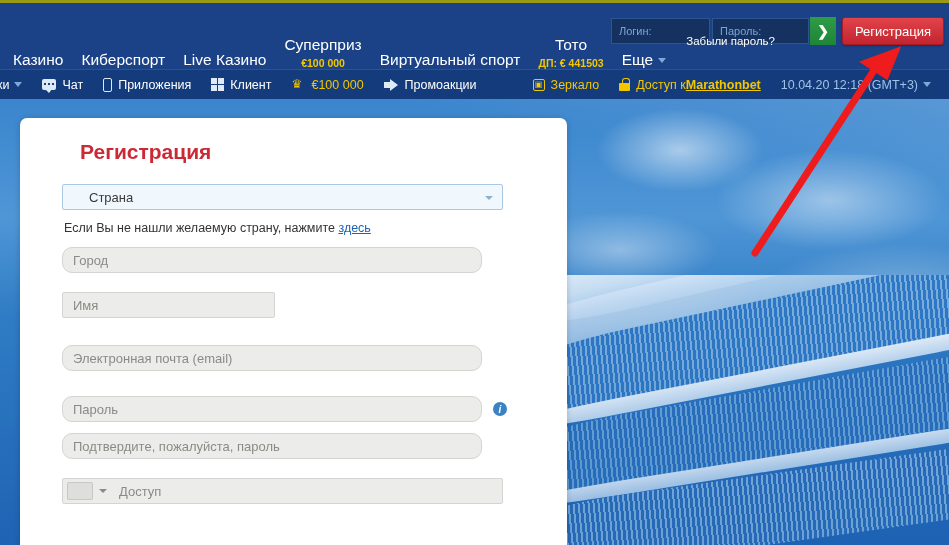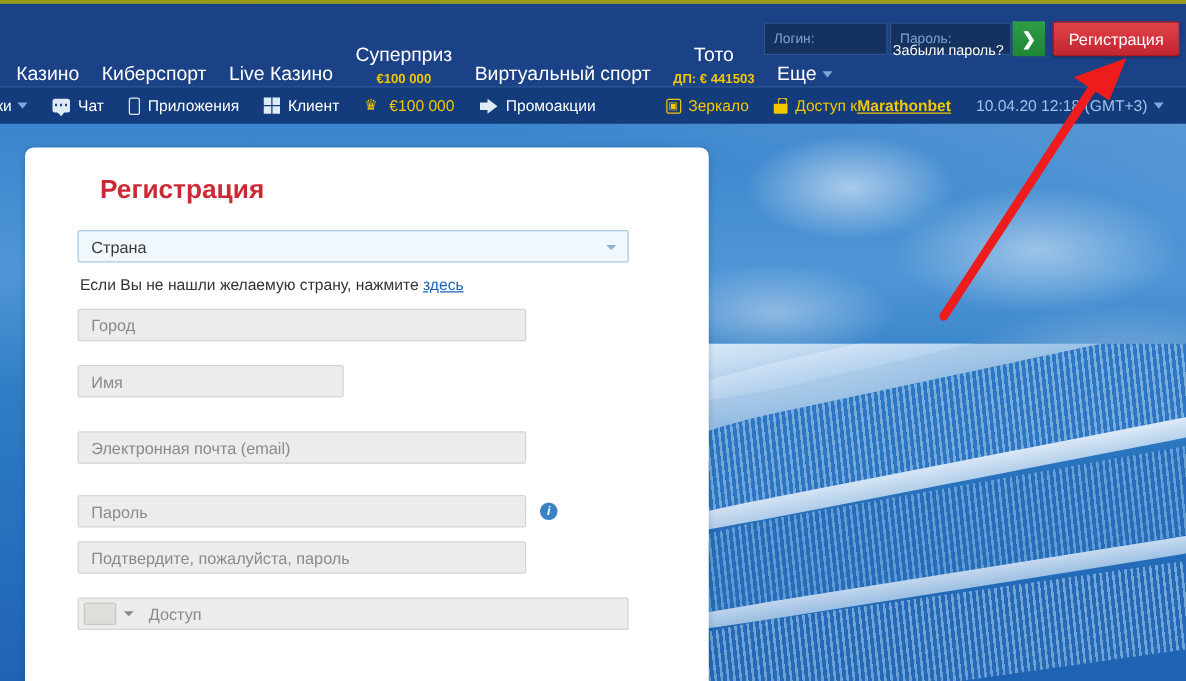--- a/index.html
+++ b/index.html
@@ -161,21 +161,21 @@
     background: linear-gradient(180deg, #e2434a, #c22530);
     border: 1px solid #a81b25;
     border-radius: 3px;
     color: #fff;
     font-size: 13px;
     cursor: pointer;
     font-family: "Liberation Sans", sans-serif;
     box-shadow: 0 1px 2px rgba(0,0,0,.3);
   }
   .forgot {
-    position: absolute; right: 146px; top: 32px;
+    position: absolute; right: 174px; top: 32px;
     color: #ffffff; font-size: 11.5px;
     text-decoration: none;
     cursor: pointer;
   }
 
   
   .subnav {
     position: absolute; top: 69px; left: 0; right: 0; height: 30px;
     background: #143b7b;
     border-top: 1px solid #2a5392;
@@ -255,21 +255,21 @@
     margin: 0 0 20px 18px;
   }
   .field-row { margin-bottom: 11px; display: flex; align-items: center; }
   .country-select {
     width: 441px; height: 26px;
     background: #f1f8fd;
     border: 1px solid #a8c8e4;
     border-radius: 2px;
     color: #3a3a3a;
     font-size: 13px;
-    padding: 0 10px;
+    padding: 0 26px;
     position: relative;
     display: flex; align-items: center;
     cursor: pointer;
     font-family: "Liberation Sans", sans-serif;
   }
   .country-select .sel-caret {
     position: absolute; right: 9px; top: 11px;
     width: 0; height: 0;
     border-left: 4px solid transparent;
     border-right: 4px solid transparent;
@@ -286,21 +286,21 @@
     background: #ececea;
     border: 1px solid #d4d4d0;
     border-radius: 2px;
     color: #8a8a86;
     font-size: 13px;
     padding: 0 10px;
     outline: none;
     font-family: "Liberation Sans", sans-serif;
   }
   .txt::placeholder { color: #8a8a86; opacity: 1; }
-  .txt.full { width: 359px; }
+  .txt.full { width: 420px; border-radius: 10px; }
   .txt.half { width: 213px; }
   .txt.half + .txt.half { margin-left: 15px; }
   .txt.date { width: 140px; margin-left: 10px; }
 
   .lbl { font-size: 13px; color: #333; }
   .badge18 {
     margin-left: 14px;
     width: 24px; height: 24px;
     border: 2.5px solid #cc2027;
     border-radius: 50%;

